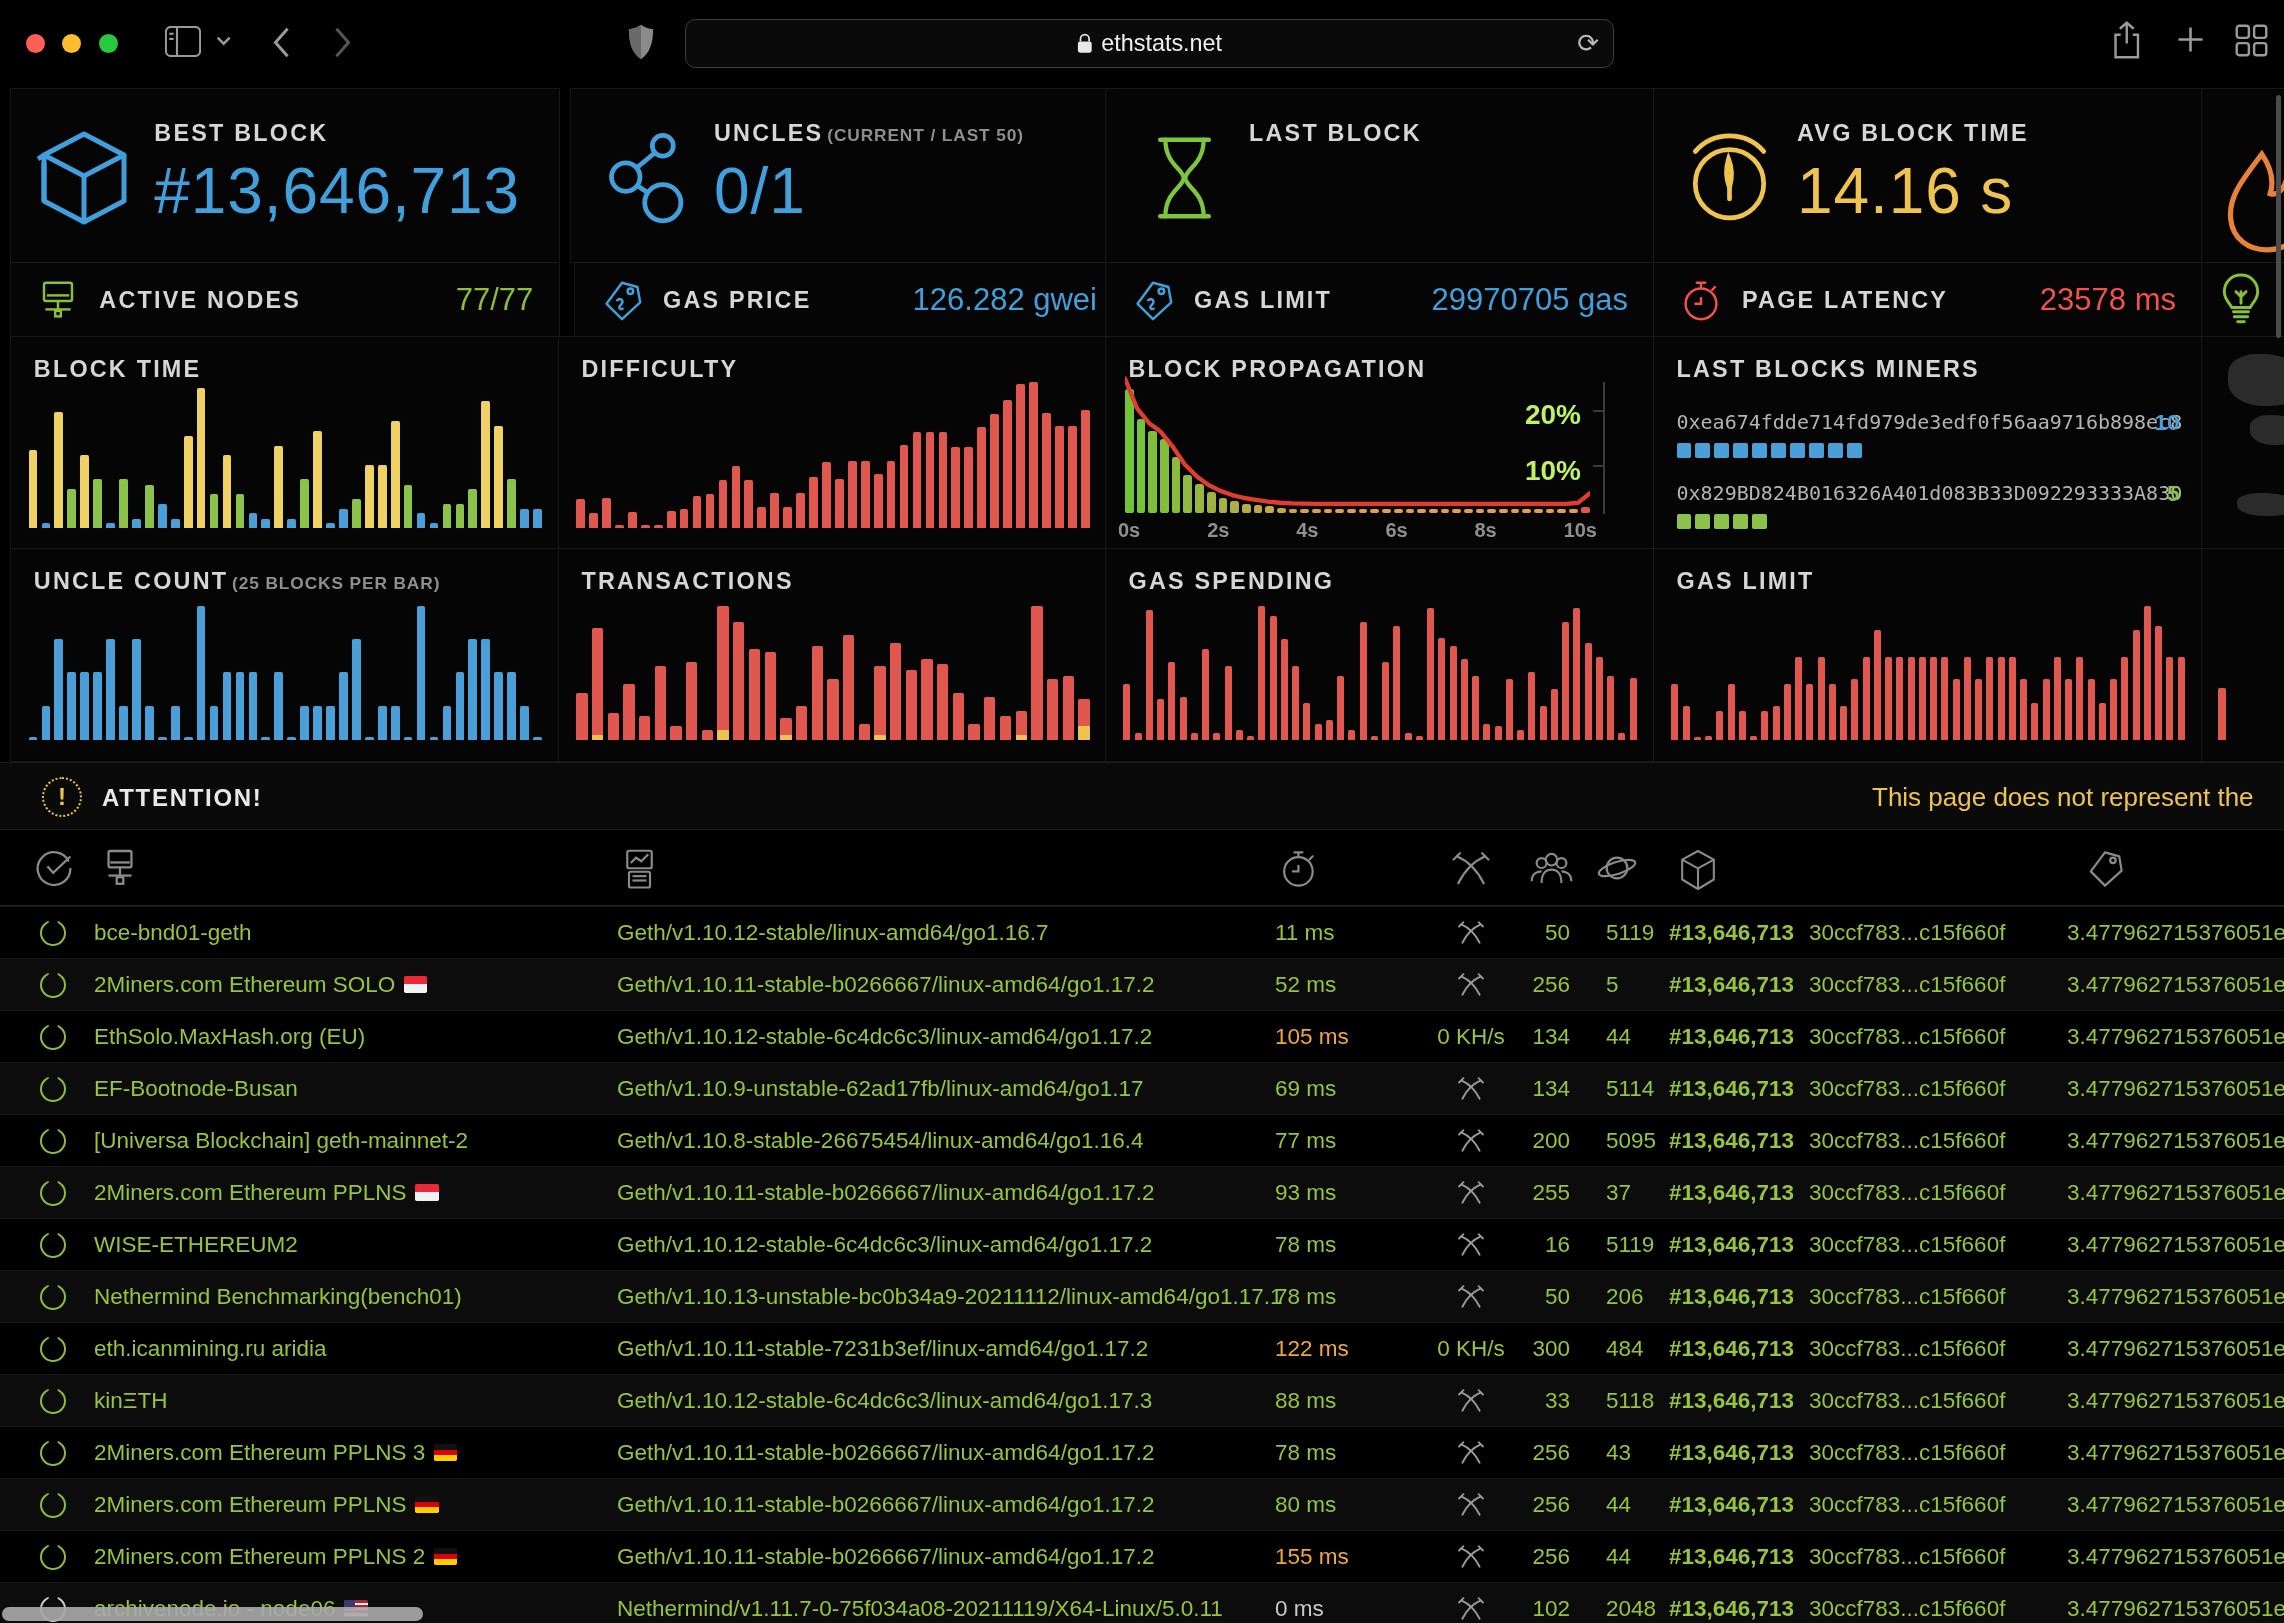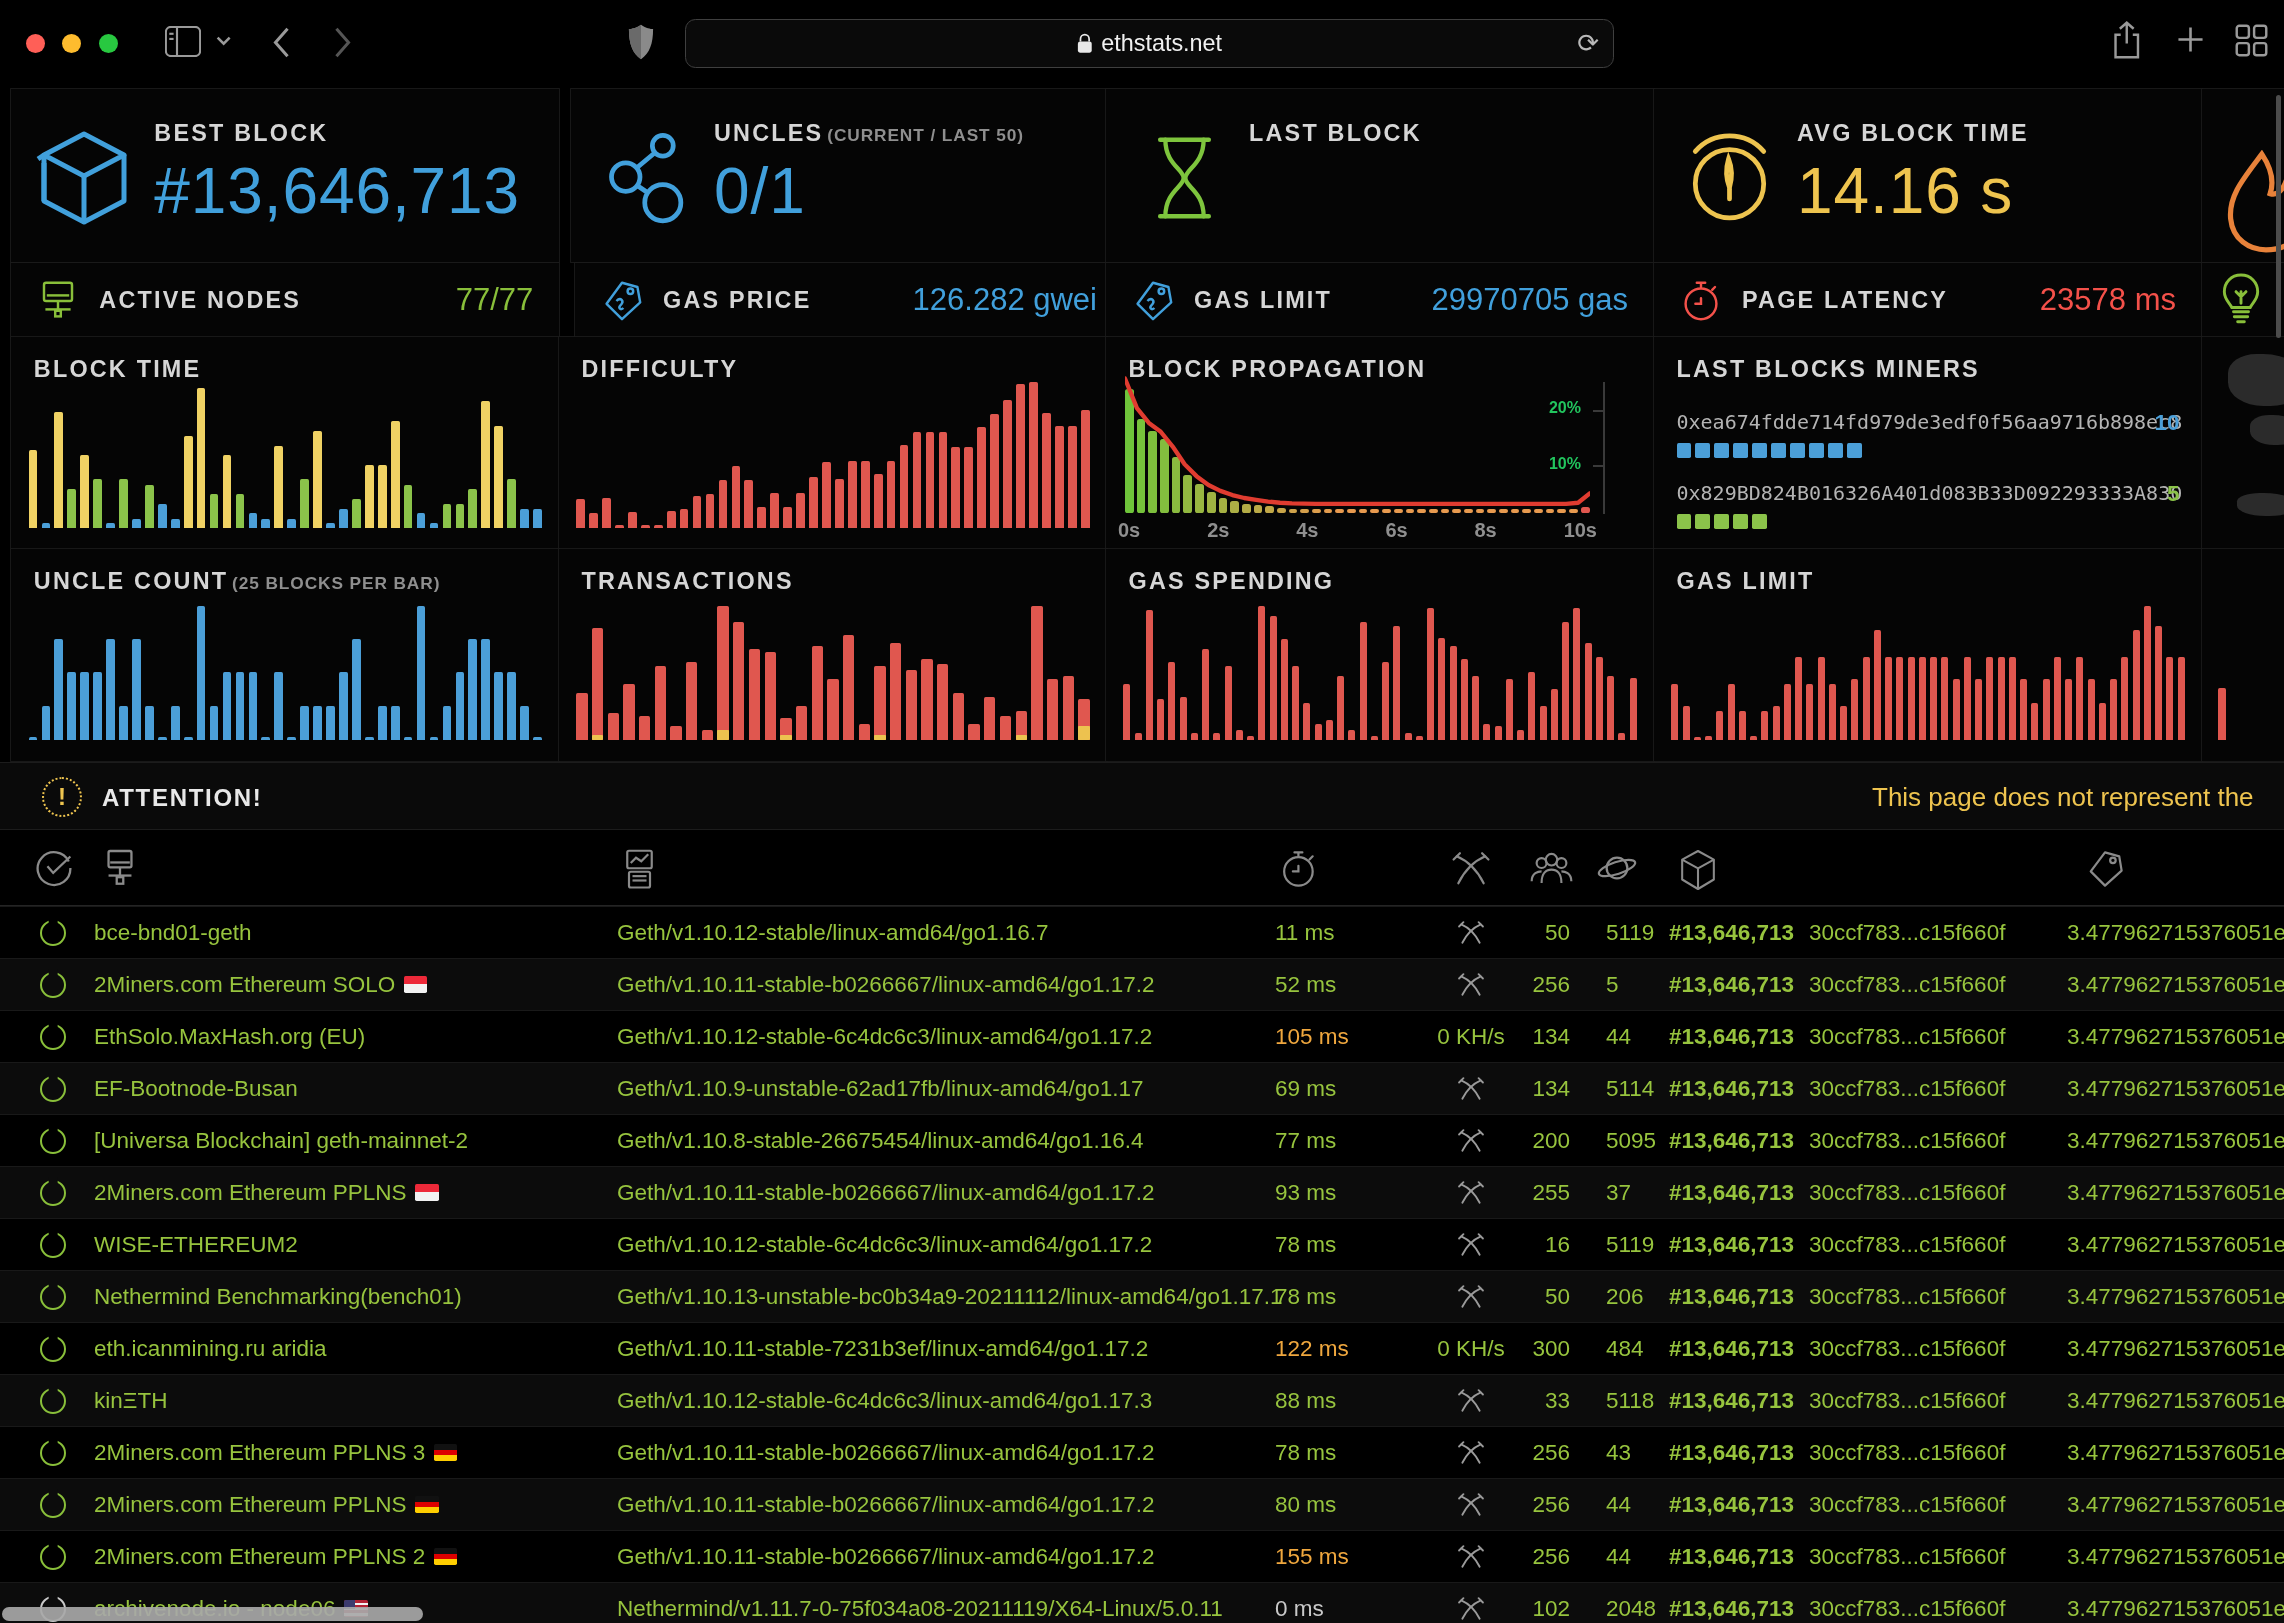--- a/index.html
+++ b/index.html
@@ -37,21 +37,21 @@
   .bars { position:absolute; left:17.3px; right:17.3px; bottom:21px; display:flex; align-items:flex-end; justify-content:space-between; }
   .bar { position:relative; border-radius:1.7px 1.7px 0 0; }
   .bar .accent { position:absolute; left:0; bottom:0; width:100%; border-radius:0.9px; }
 
   
   #prop-plot { position:absolute; left:19px; right:64px; bottom:36px; height:130px; }
   #prop-bars { position:absolute; left:0; right:0; bottom:0; top:0; display:flex; align-items:flex-end; justify-content:space-between; }
   #prop-curve { position:absolute; left:0; top:-14px; width:100%; height:calc(100% + 14px); pointer-events:none; }
   #prop-xaxis { position:absolute; left:12px; right:57px; bottom:7px; display:flex; justify-content:space-between;
     font-size:20px; font-weight:bold; color:#8f8f8f; }
-  .prop-ylab { position:absolute; font-size:16px; font-weight:bold; color:#22c55e; right:73px; }
+  .prop-ylab { position:absolute; font-size:28px; font-weight:bold; color:#bef264; right:73px; }
   #prop-axis { position:absolute; right:49px; bottom:35px; width:1.7px; height:132px; background:#3a3a3a; }
   .prop-tick { position:absolute; right:49px; width:12px; height:1.7px; background:#3a3a3a; }
 
   
   .miner-addr { position:absolute; left:22.5px; font-family:"DejaVu Sans Mono", monospace; font-size:20px; color:#b4b4b4; white-space:nowrap; }
   .miner-count { position:absolute; right:22.5px; font-size:22.5px; font-weight:bold; }
   .miner-squares { position:absolute; left:22.5px; display:flex; gap:4.3px; }
   .miner-squares i { width:14.7px; height:14.7px; border-radius:1.7px; display:block; }
 
   

